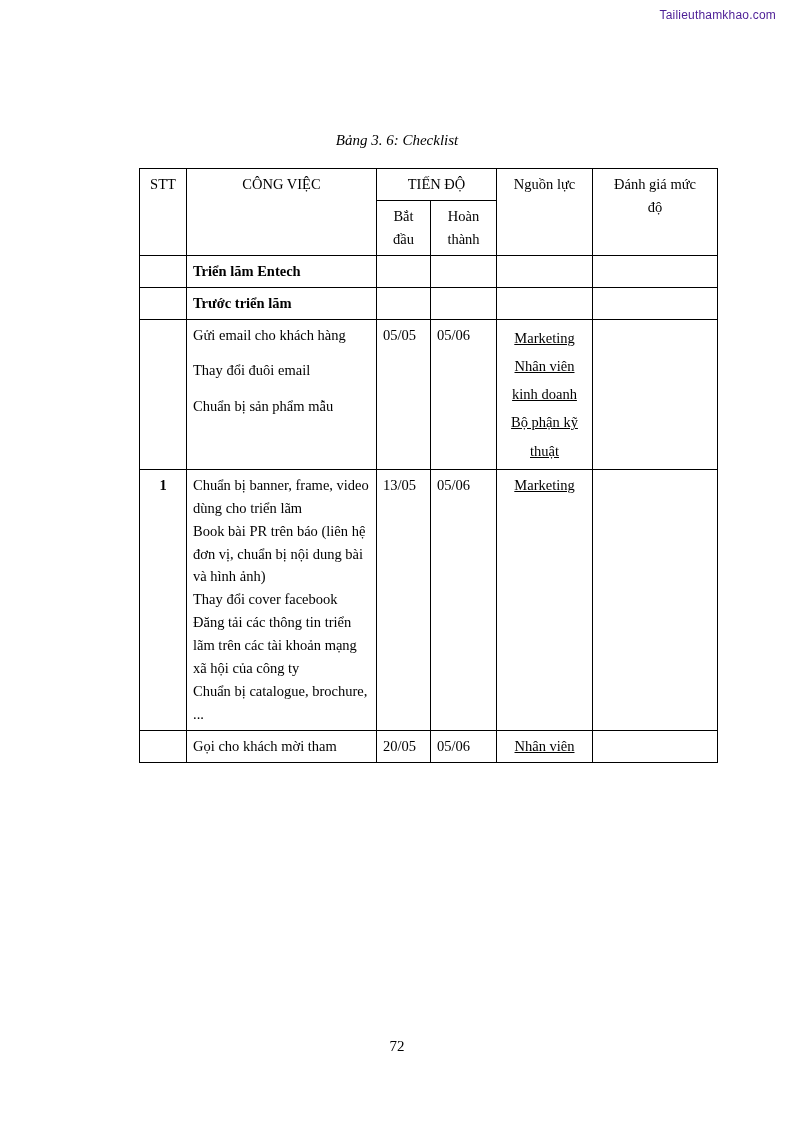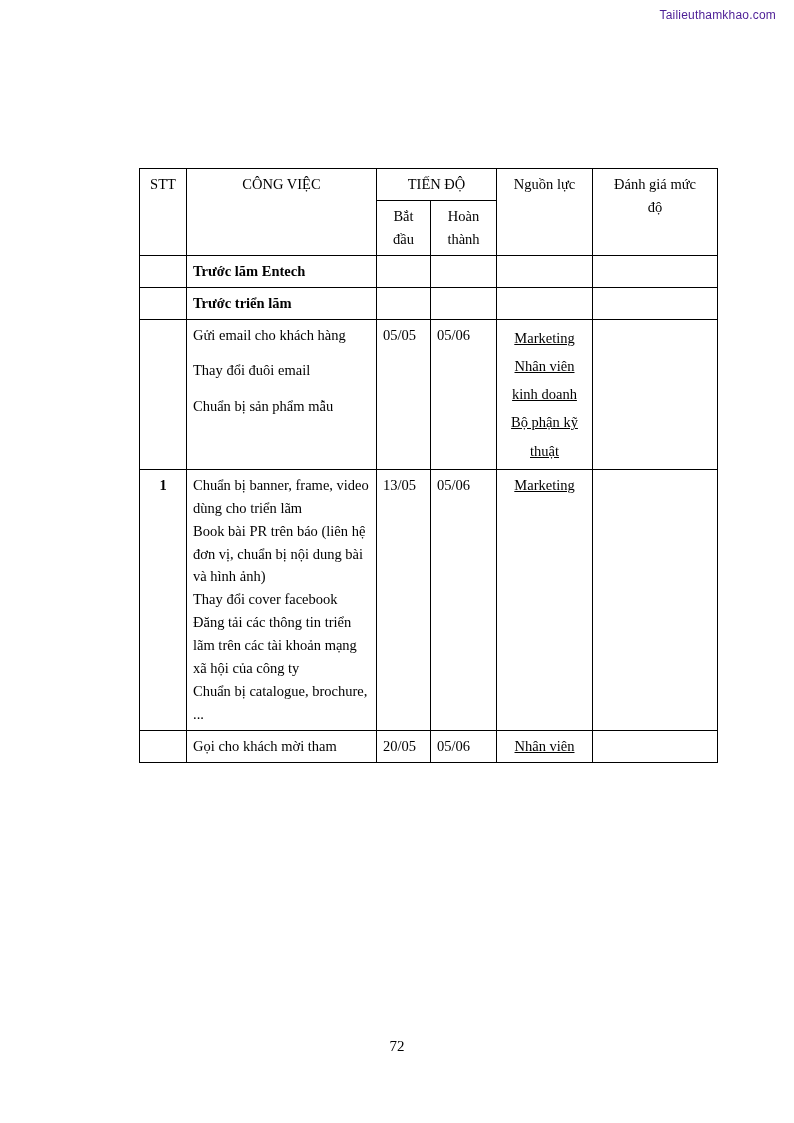--- a/index.html
+++ b/index.html
@@ -107,20 +107,21 @@
 </style>
 </head>
 <body>
 
 <div class="page">
 
   <div class="watermark">Tailieuthamkhao.com</div>
 
   <div class="clip">
 
+    <div class="caption">Bảng 3. 6: Checklist</div>
 
     <table class="checklist">
       <colgroup>
         <col class="c-stt">
         <col class="c-work">
         <col class="c-start">
         <col class="c-end">
         <col class="c-res">
         <col class="c-eval">
       </colgroup>
@@ -143,21 +144,21 @@
           <th class="hd">
             <div>Hoàn</div>
             <div>thành</div>
           </th>
         </tr>
       </thead>
       <tbody>
 
         <tr>
           <td class="stt"></td>
-          <td class="work bold">Trước lãm Entech</td>
+          <td class="work bold">Triển lãm Entech</td>
           <td class="date"></td>
           <td class="date"></td>
           <td class="res"></td>
           <td class="eval"></td>
         </tr>
 
         <tr>
           <td class="stt"></td>
           <td class="work bold">Trước triển lãm</td>
           <td class="date"></td>

